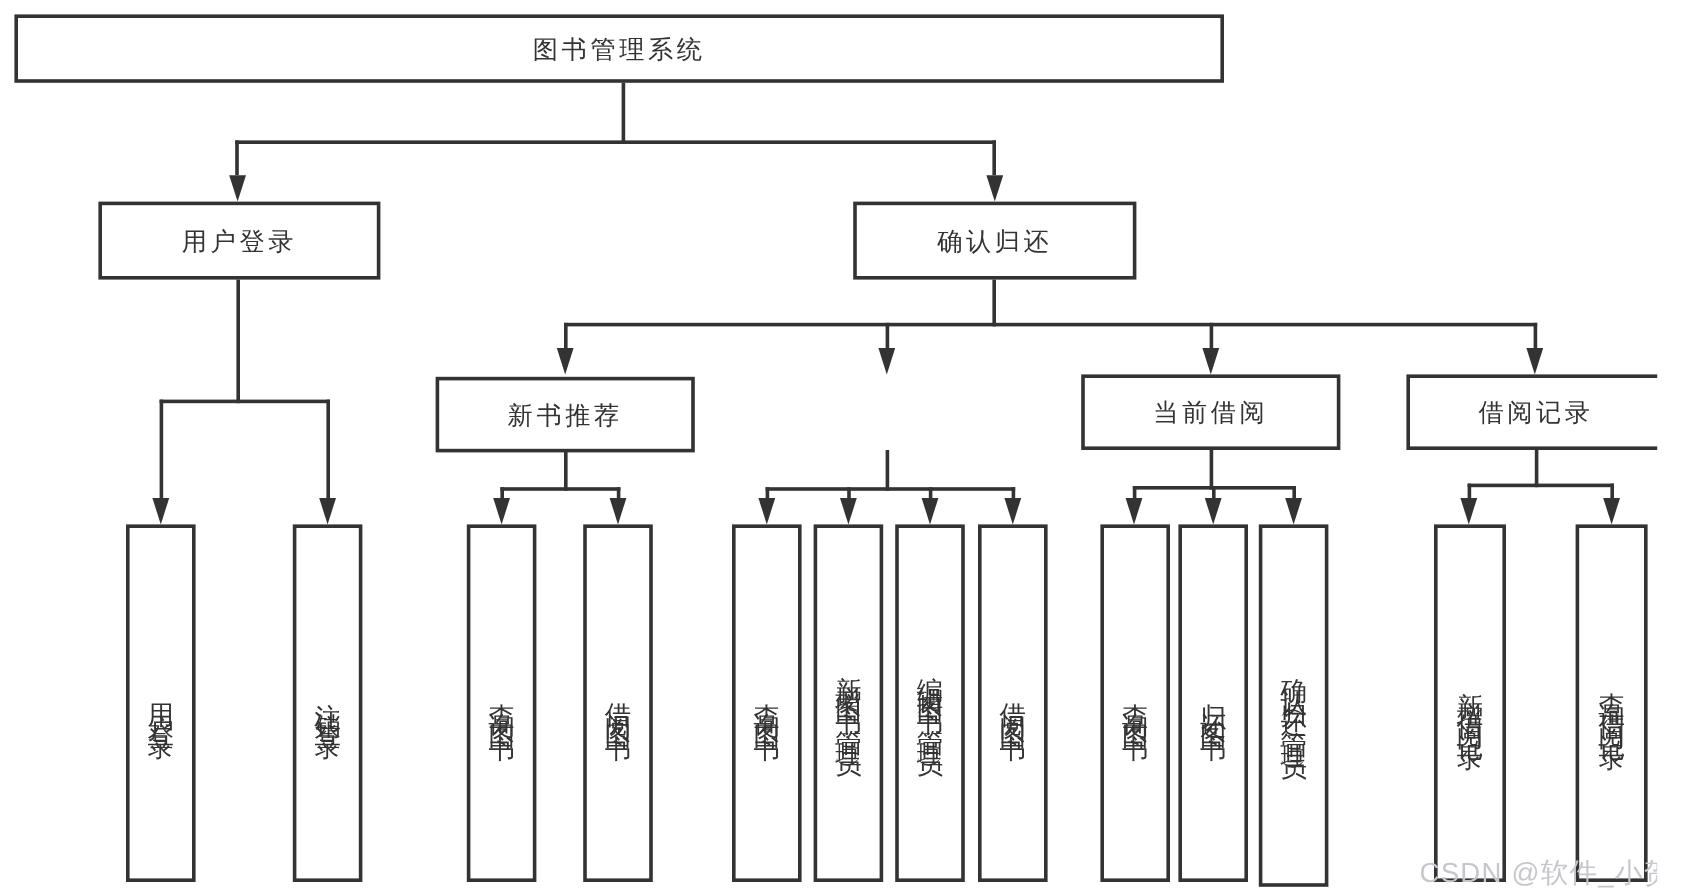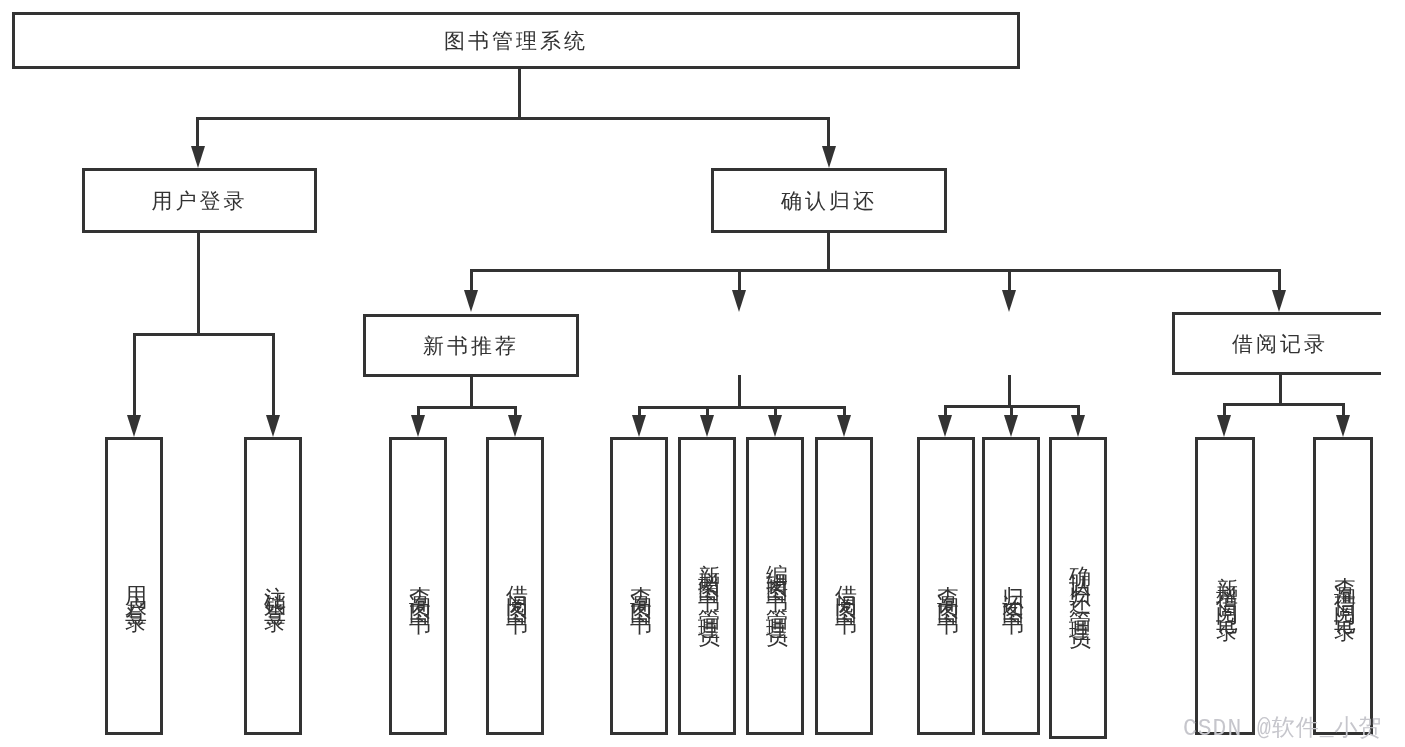--- a/index.html
+++ b/index.html
@@ -1,20 +1,20 @@
 <!DOCTYPE html>
 <html><head>
 <meta charset="utf-8">
 <style>
   html,body{margin:0;padding:0;background:#ffffff;}
   .stage{
     position:relative;
     width:1381px;height:747px;
     background:#ffffff;
-    font-family:Liberation Mono, monospace;
+    font-family:Liberation Sans, sans-serif;
     overflow:hidden;
   }
   .box{
     position:absolute;
     box-sizing:border-box;
     background:#ffffff;
     border:3px solid #333333;
     display:flex;
     align-items:center;
     justify-content:center;
@@ -87,20 +87,23 @@
   <div class="line" style="left:737.5px;top:269px;width:3px;height:21px"></div>
   <div class="line" style="left:1007.5px;top:269px;width:3px;height:21px"></div>
   <div class="line" style="left:1277.5px;top:269px;width:3px;height:21px"></div>
   <div class="arrow" style="left:464px;top:290px"></div>
   <div class="arrow" style="left:732px;top:290px"></div>
   <div class="arrow" style="left:1002px;top:290px"></div>
   <div class="arrow" style="left:1272px;top:290px"></div>
 
   <div class="box hbox" style="left:363px;top:314px;width:216px;height:63px">
     <span>新书推荐</span>
+  </div>
+  <div class="box hbox" style="left:901px;top:312px;width:216px;height:63px">
+    <span>当前借阅</span>
   </div>
   <div class="box hbox" style="left:1172px;top:312px;width:216px;height:63px">
     <span>借阅记录</span>
   </div>
 
   <div class="line" style="left:469.5px;top:375px;width:3px;height:34px"></div>
   <div class="line" style="left:416.5px;top:406px;width:100px;height:3px"></div>
   <div class="line" style="left:416.5px;top:406px;width:3px;height:9px"></div>
   <div class="line" style="left:513.5px;top:406px;width:3px;height:9px"></div>
   <div class="arrow" style="left:411px;top:415px"></div>

